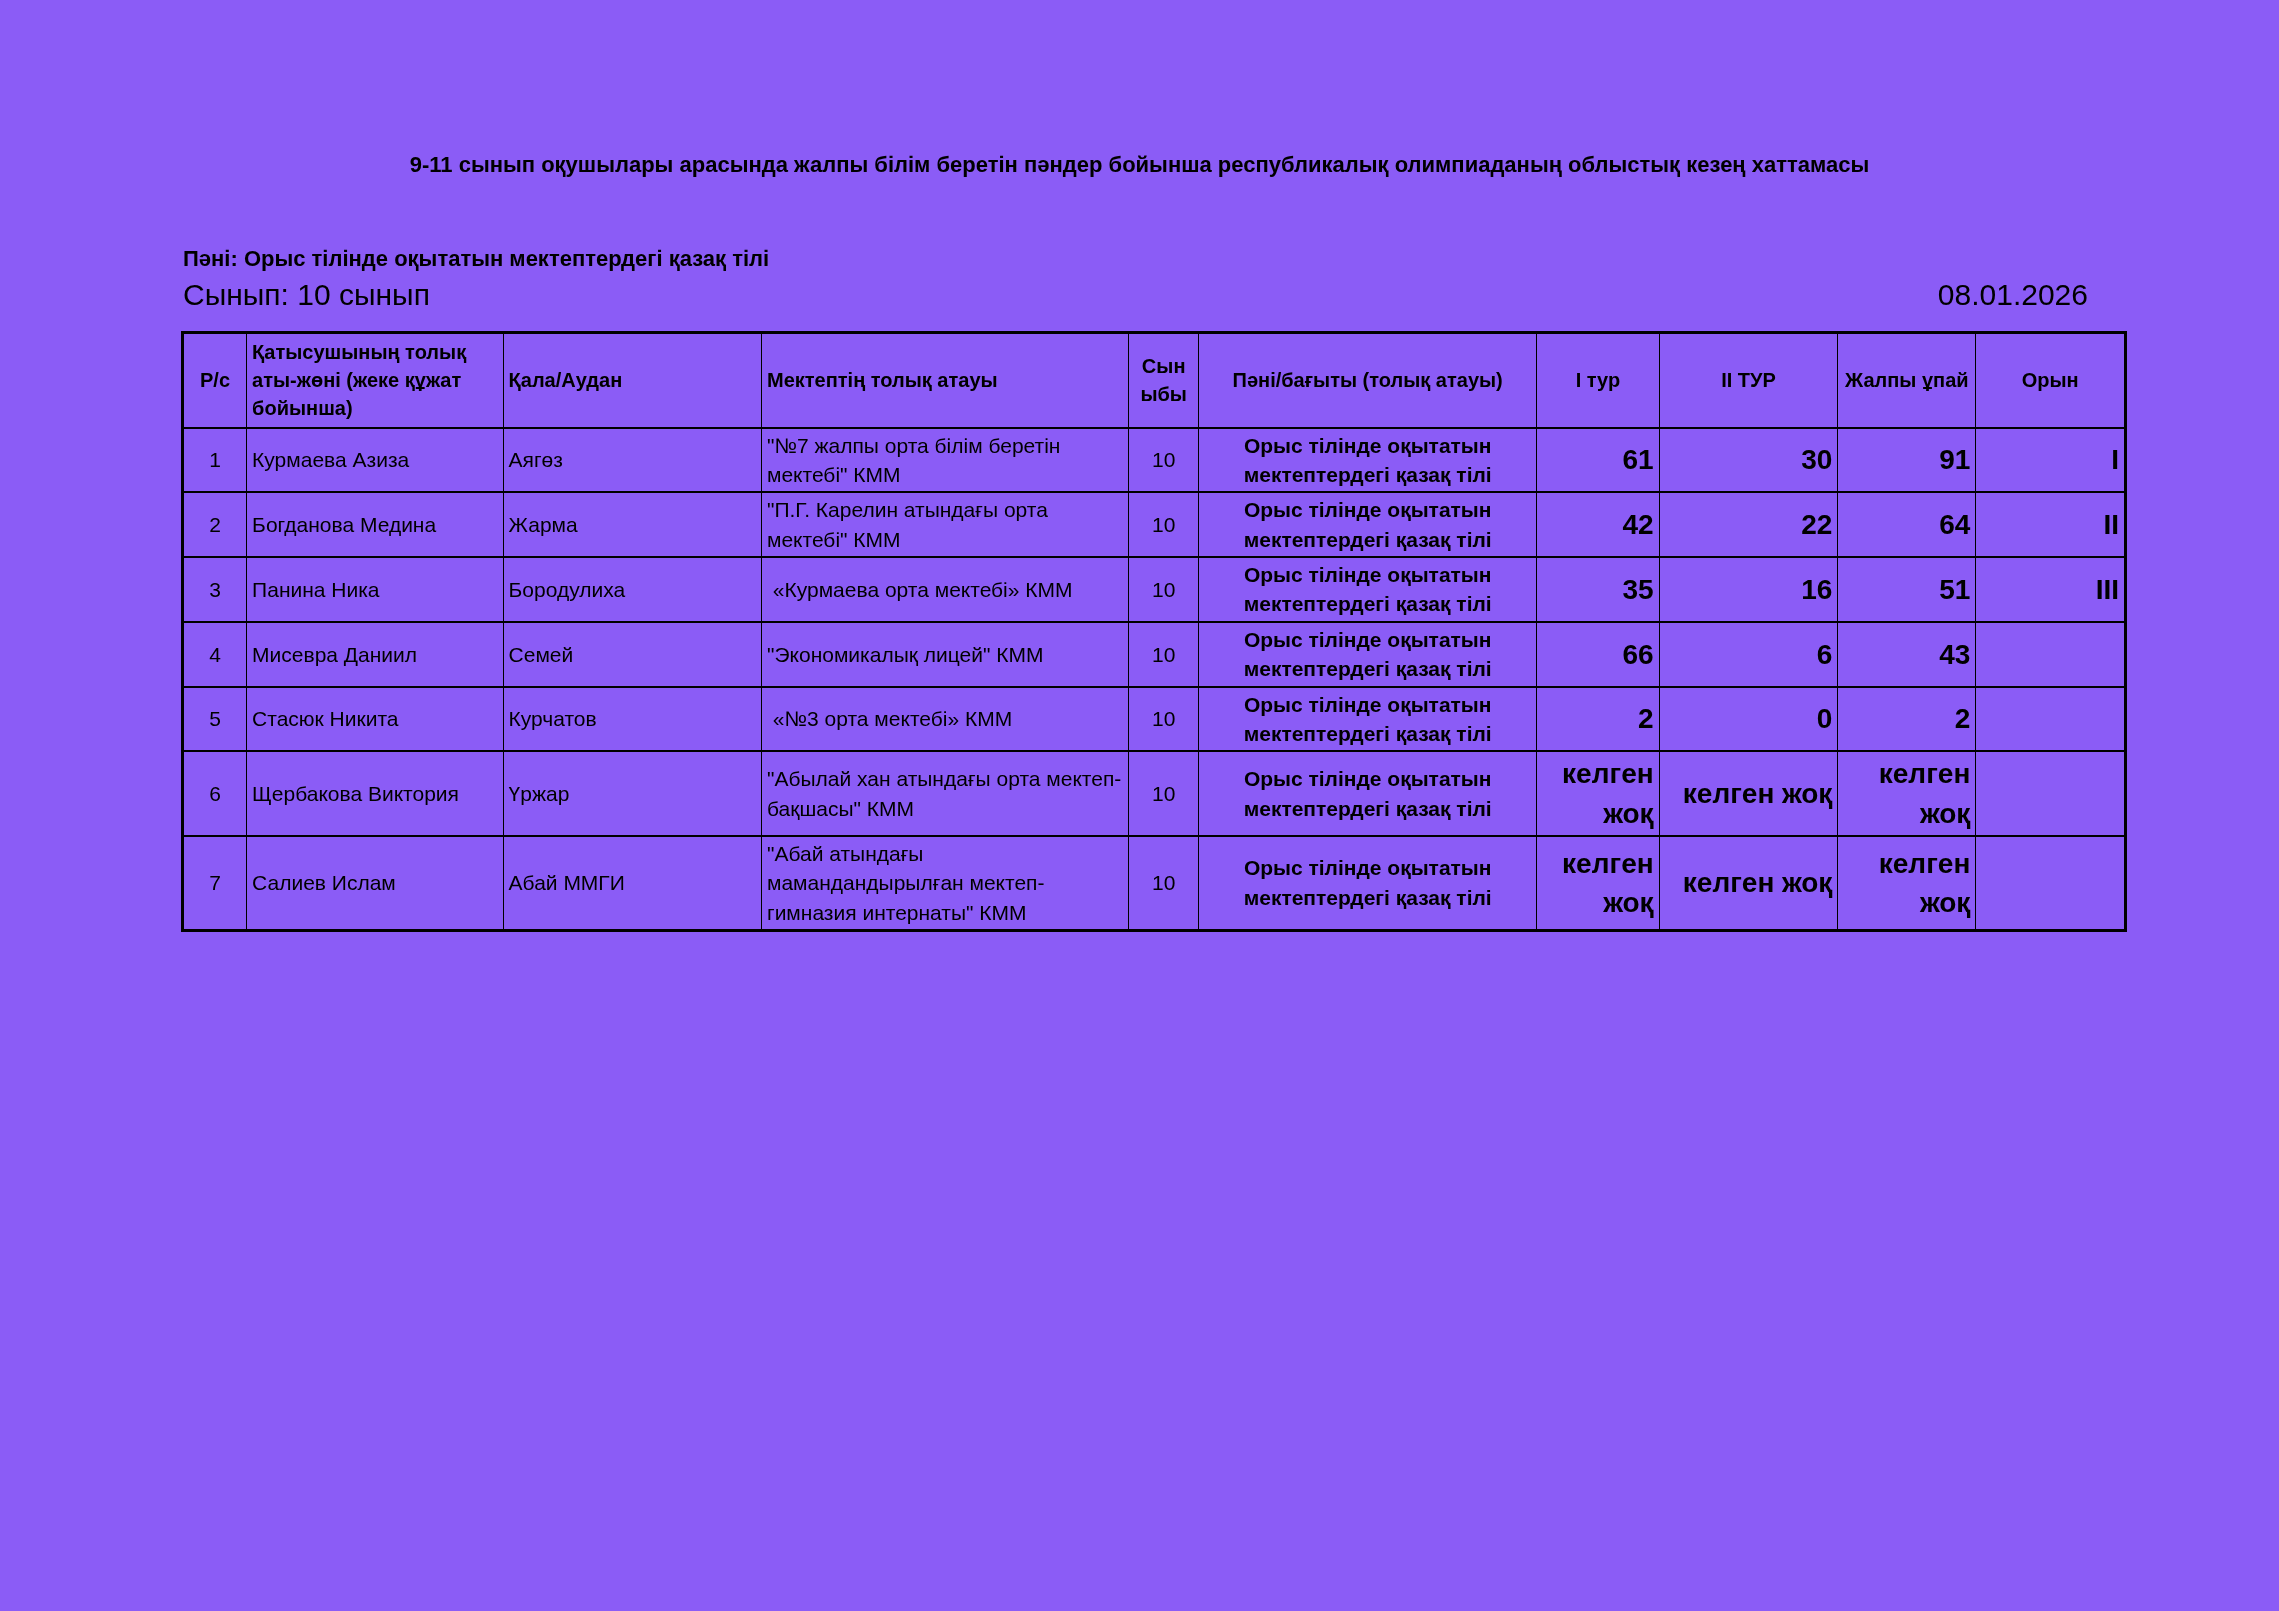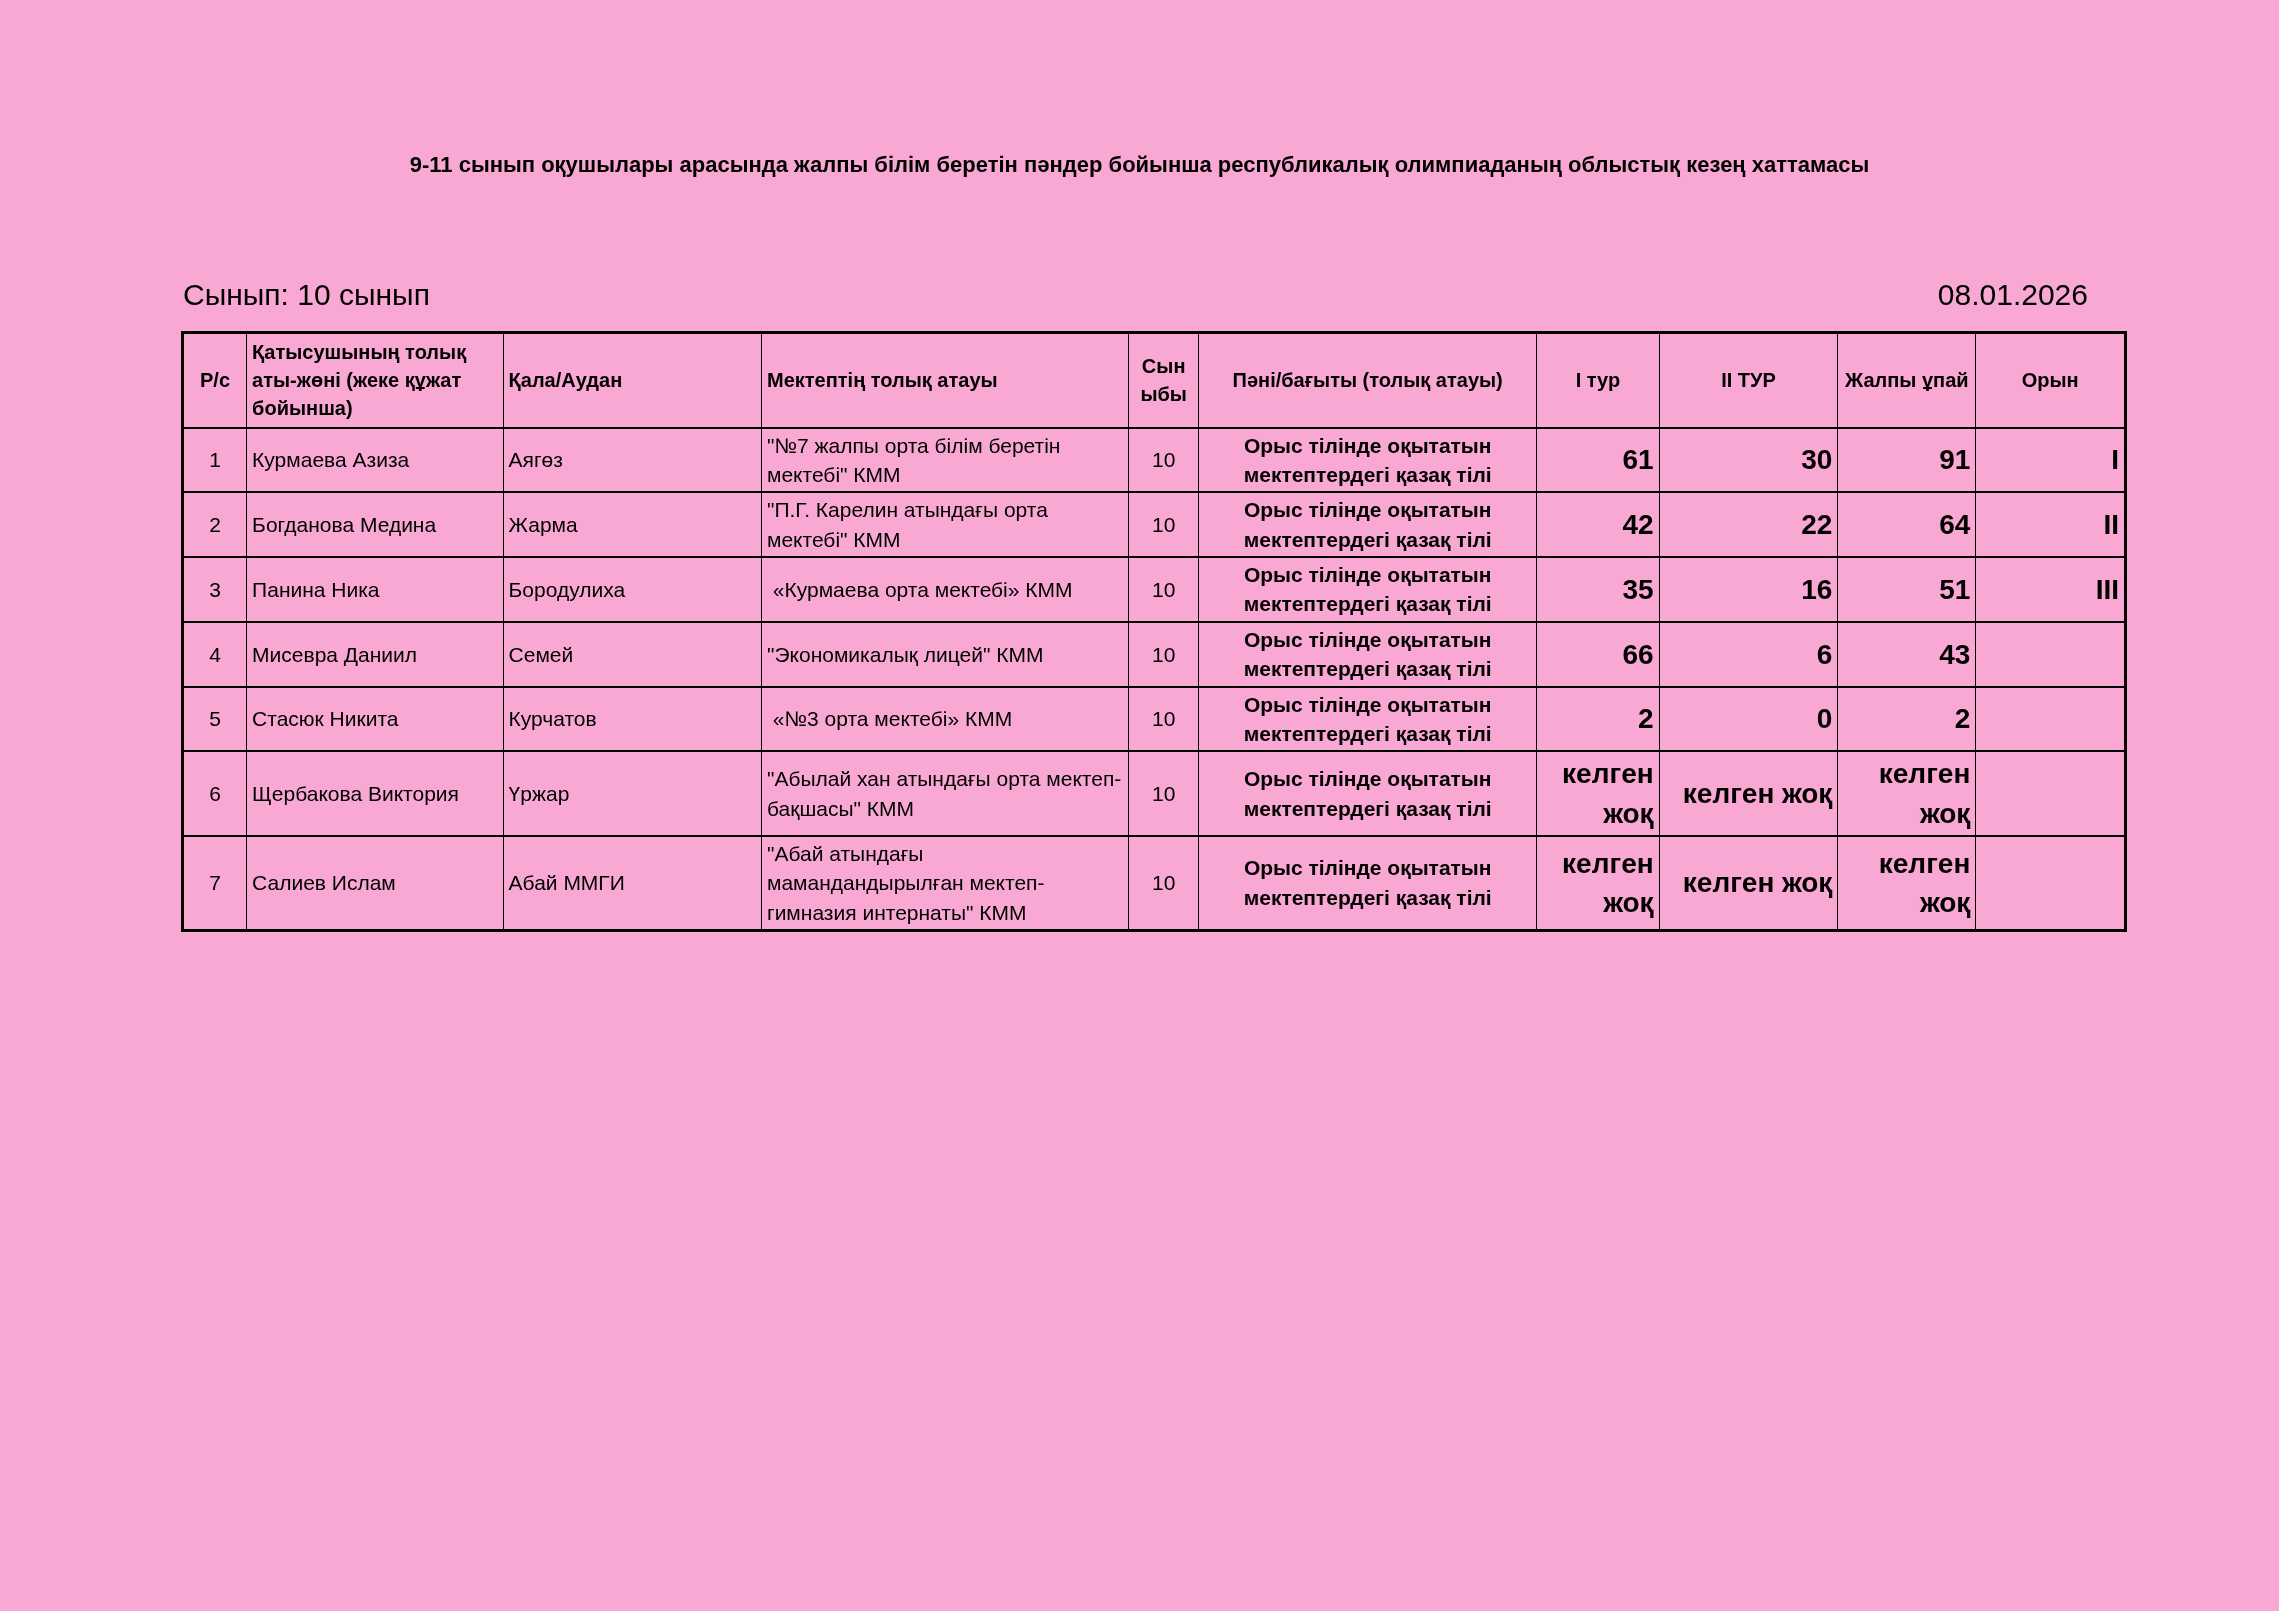--- a/index.html
+++ b/index.html
@@ -2,21 +2,21 @@
 <html><head>
 <meta charset="utf-8">
 <style>
   * { margin: 0; padding: 0; box-sizing: border-box; }
   html, body {
     width: 2279px; height: 1611px;
     background: #ffffff;
     color: #000000;
     font-family: "Liberation Sans", "DejaVu Sans", sans-serif;
   }
-  .page { position: relative; width: 2279px; height: 1611px; background: #f9a8d4; overflow: hidden; }
+  .page { position: relative; width: 2279px; height: 1611px; background: #8b5cf6; overflow: hidden; }
 
   .doc-title {
     position: absolute; top: 152px; left: 0; width: 100%;
     text-align: center; font-weight: bold; font-size: 22px;
   }
   .meta-subject {
     position: absolute; top: 246px; left: 183px;
     font-weight: bold; font-size: 22px;
   }
   .meta-row {
@@ -64,20 +64,21 @@
   .col-8 { width: 7.1%; }
   .col-9 { width: 7.7%; }
 </style>
 </head>
 <body>
 
 <div class="page">
 
   <div class="doc-title">9-11 сынып оқушылары арасында жалпы білім беретін пәндер бойынша республикалық олимпиаданың облыстық кезең хаттамасы</div>
 
+  <div class="meta-subject">Пәні: Орыс тілінде оқытатын мектептердегі қазақ тілі</div>
 
   <div class="meta-row">
     <span>Сынып: 10 сынып</span>
     <span>08.01.2026</span>
   </div>
 
   <table class="results">
     <colgroup>
       <col class="col-0">
         <col class="col-1">

